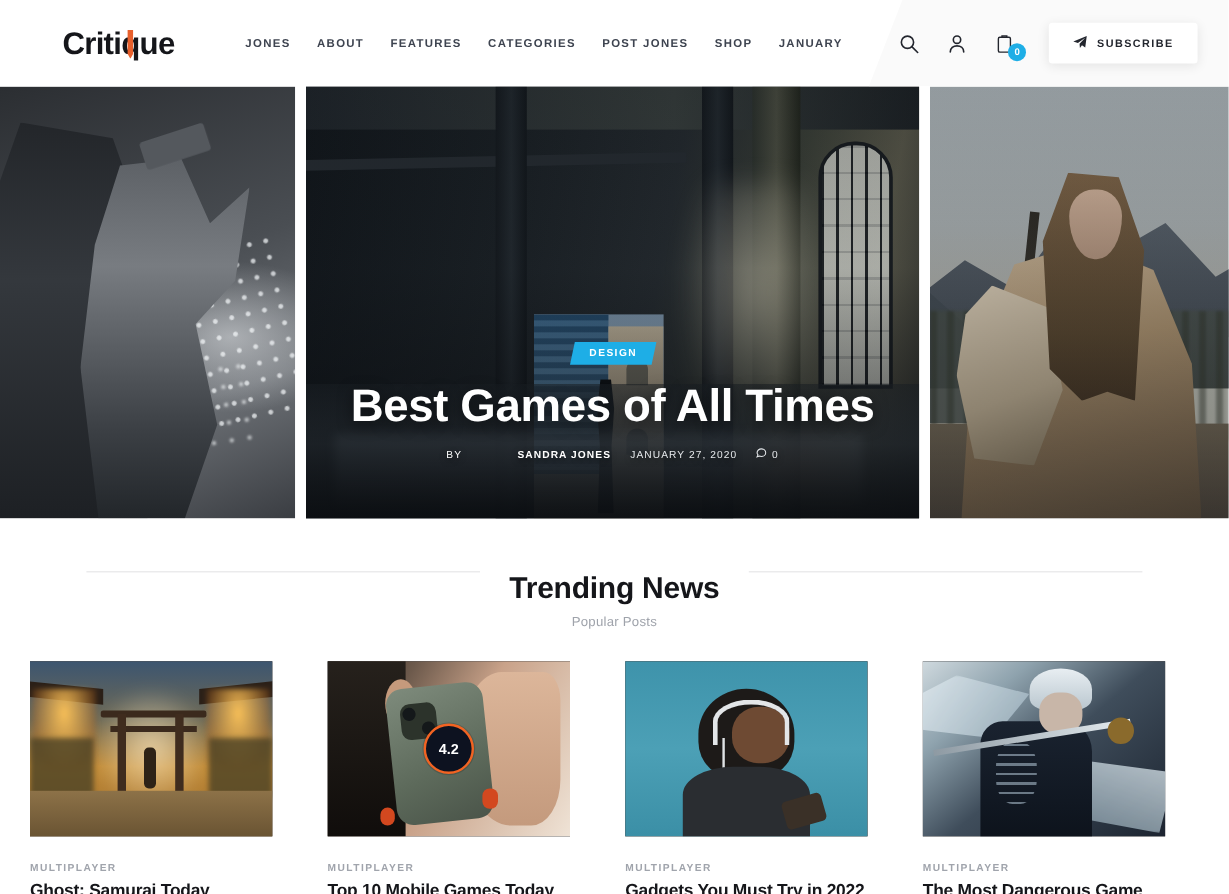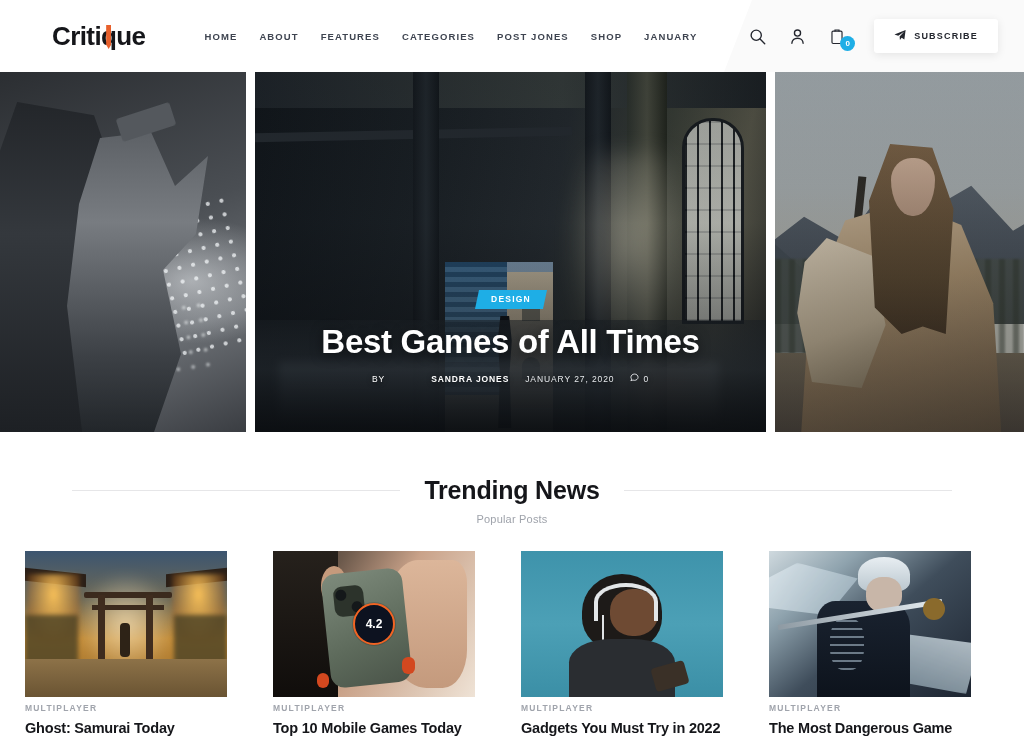--- a/index.html
+++ b/index.html
@@ -365,21 +365,21 @@
     font-weight: 700;
     letter-spacing: 1.2px;
     padding: 4px 14px 5px 14px;
     transform: skewX(-12deg);
     margin-bottom: 14px;
     cursor: pointer;
   }
   .cat-badge span { display: inline-block; transform: skewX(12deg); }
   .hero-title {
     color: #ffffff;
-    font-size: 33px;
+    font-size: 38px;
     font-weight: 700;
     letter-spacing: -0.3px;
     text-shadow: 0 2px 12px rgba(0,0,0,.55);
     margin-bottom: 12px;
     text-align: center;
     cursor: pointer;
   }
   .hero-meta {
     display: flex; align-items: center; gap: 16px;
     color: #e6e9ec;
@@ -394,21 +394,21 @@
 
   
   .trending {
     padding-top: 44px;
     background: #ffffff;
   }
   .section-head {
     display: flex; flex-direction: column; align-items: center;
   }
   .section-title-row {
-    display: flex; align-items: center; width: 880px; gap: 24px;
+    display: flex; width: 880px; gap: 24px;
   }
   .rule { flex: 1; height: 1px; background: #e6e6e8; }
   .section-title {
     font-size: 25px;
     font-weight: 700;
     color: #15161a;
     letter-spacing: -0.2px;
     white-space: nowrap;
   }
   .section-sub {
@@ -426,21 +426,21 @@
   }
   .card { width: 230px; }
   .card-thumb {
     position: relative;
     width: 202px; height: 146px;
     overflow: hidden;
     background: #2a2a2a;
     cursor: pointer;
   }
   .card-cat {
-    margin-top: 6px;
+    margin-top: 21px;
     font-size: 8.5px;
     font-weight: 700;
     letter-spacing: 1.2px;
     color: #a0a4ac;
     cursor: pointer;
   }
   .card-title {
     margin-top: 7px;
     font-size: 14.5px;
     font-weight: 700;
@@ -513,21 +513,21 @@
 <body>
 
 <div class="header">
   <div class="header-wedge"></div>
 
   <div class="logo">
     <span>Criti</span><span class="pencil"><span>q</span></span><span>ue</span>
   </div>
 
   <nav class="nav">
-    <div class="nav-item">HOME</div>
+    <div class="nav-item">JONES</div>
     <div class="nav-item">ABOUT</div>
     <div class="nav-item">FEATURES</div>
     <div class="nav-item">CATEGORIES</div>
     <div class="nav-item">POST JONES</div>
     <div class="nav-item">SHOP</div>
     <div class="nav-item">JANUARY</div>
   </nav>
 
   <div class="header-right">
     <div class="hicon">

